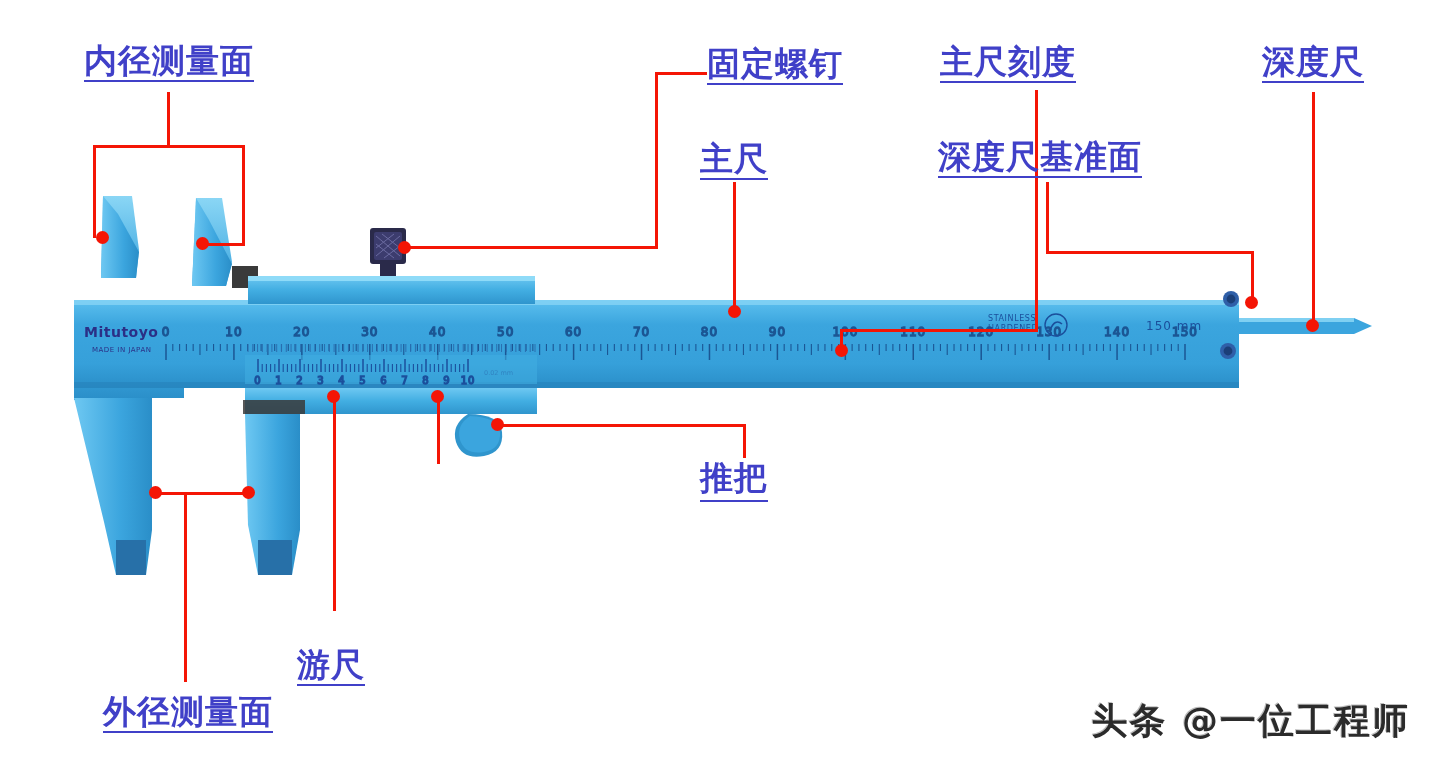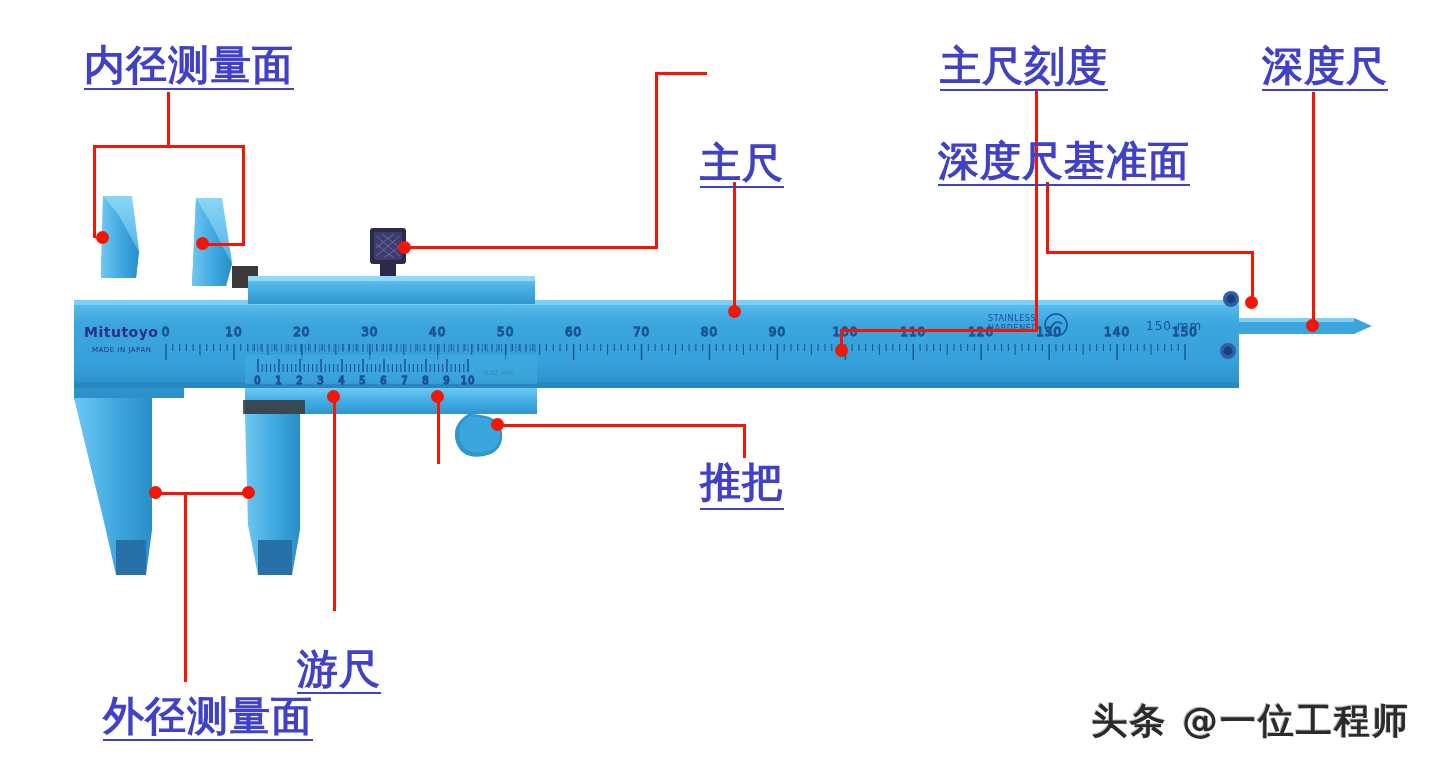--- a/index.html
+++ b/index.html
@@ -17,21 +17,21 @@
     background: #ffffff;
     overflow: hidden;
   }
 
   
   .lbl {
     position: absolute;
     color: #4040c8;
     font-family: "Liberation Serif", "DejaVu Serif", serif;
     font-weight: 700;
-    font-size: 41px;
+    font-size: 33px;
     line-height: 1.06;
     letter-spacing: 1px;
     white-space: nowrap;
     border-bottom: 2px solid #4040c8;
     padding-bottom: 1px;
   }
 
   
   .ln {
     position: absolute;
@@ -500,20 +500,21 @@
   <div class="ln v" style="left:333px; top:396px; height:215px;"></div>
   <div class="dot" style="left:327px; top:390px;"></div>
 
   <div class="ln h" style="left:155px; top:492px; width:95px;"></div>
   <div class="ln v" style="left:184px; top:492px; height:190px;"></div>
   <div class="dot" style="left:149px; top:486px;"></div>
   <div class="dot" style="left:242px; top:486px;"></div>
 
   <div class="lbl" style="left:84px; top:44px;">内径测量面</div>
 
+  <div class="lbl" style="left:707px; top:47px;">固定螺钉</div>
 
   <div class="lbl" style="left:940px; top:45px;">主尺刻度</div>
 
   <div class="lbl" style="left:1262px; top:45px;">深度尺</div>
 
   <div class="lbl" style="left:700px; top:142px;text-align:right;">主尺</div>
 
   <div class="lbl" style="left:938px; top:140px;">深度尺基准面</div>
 
 

